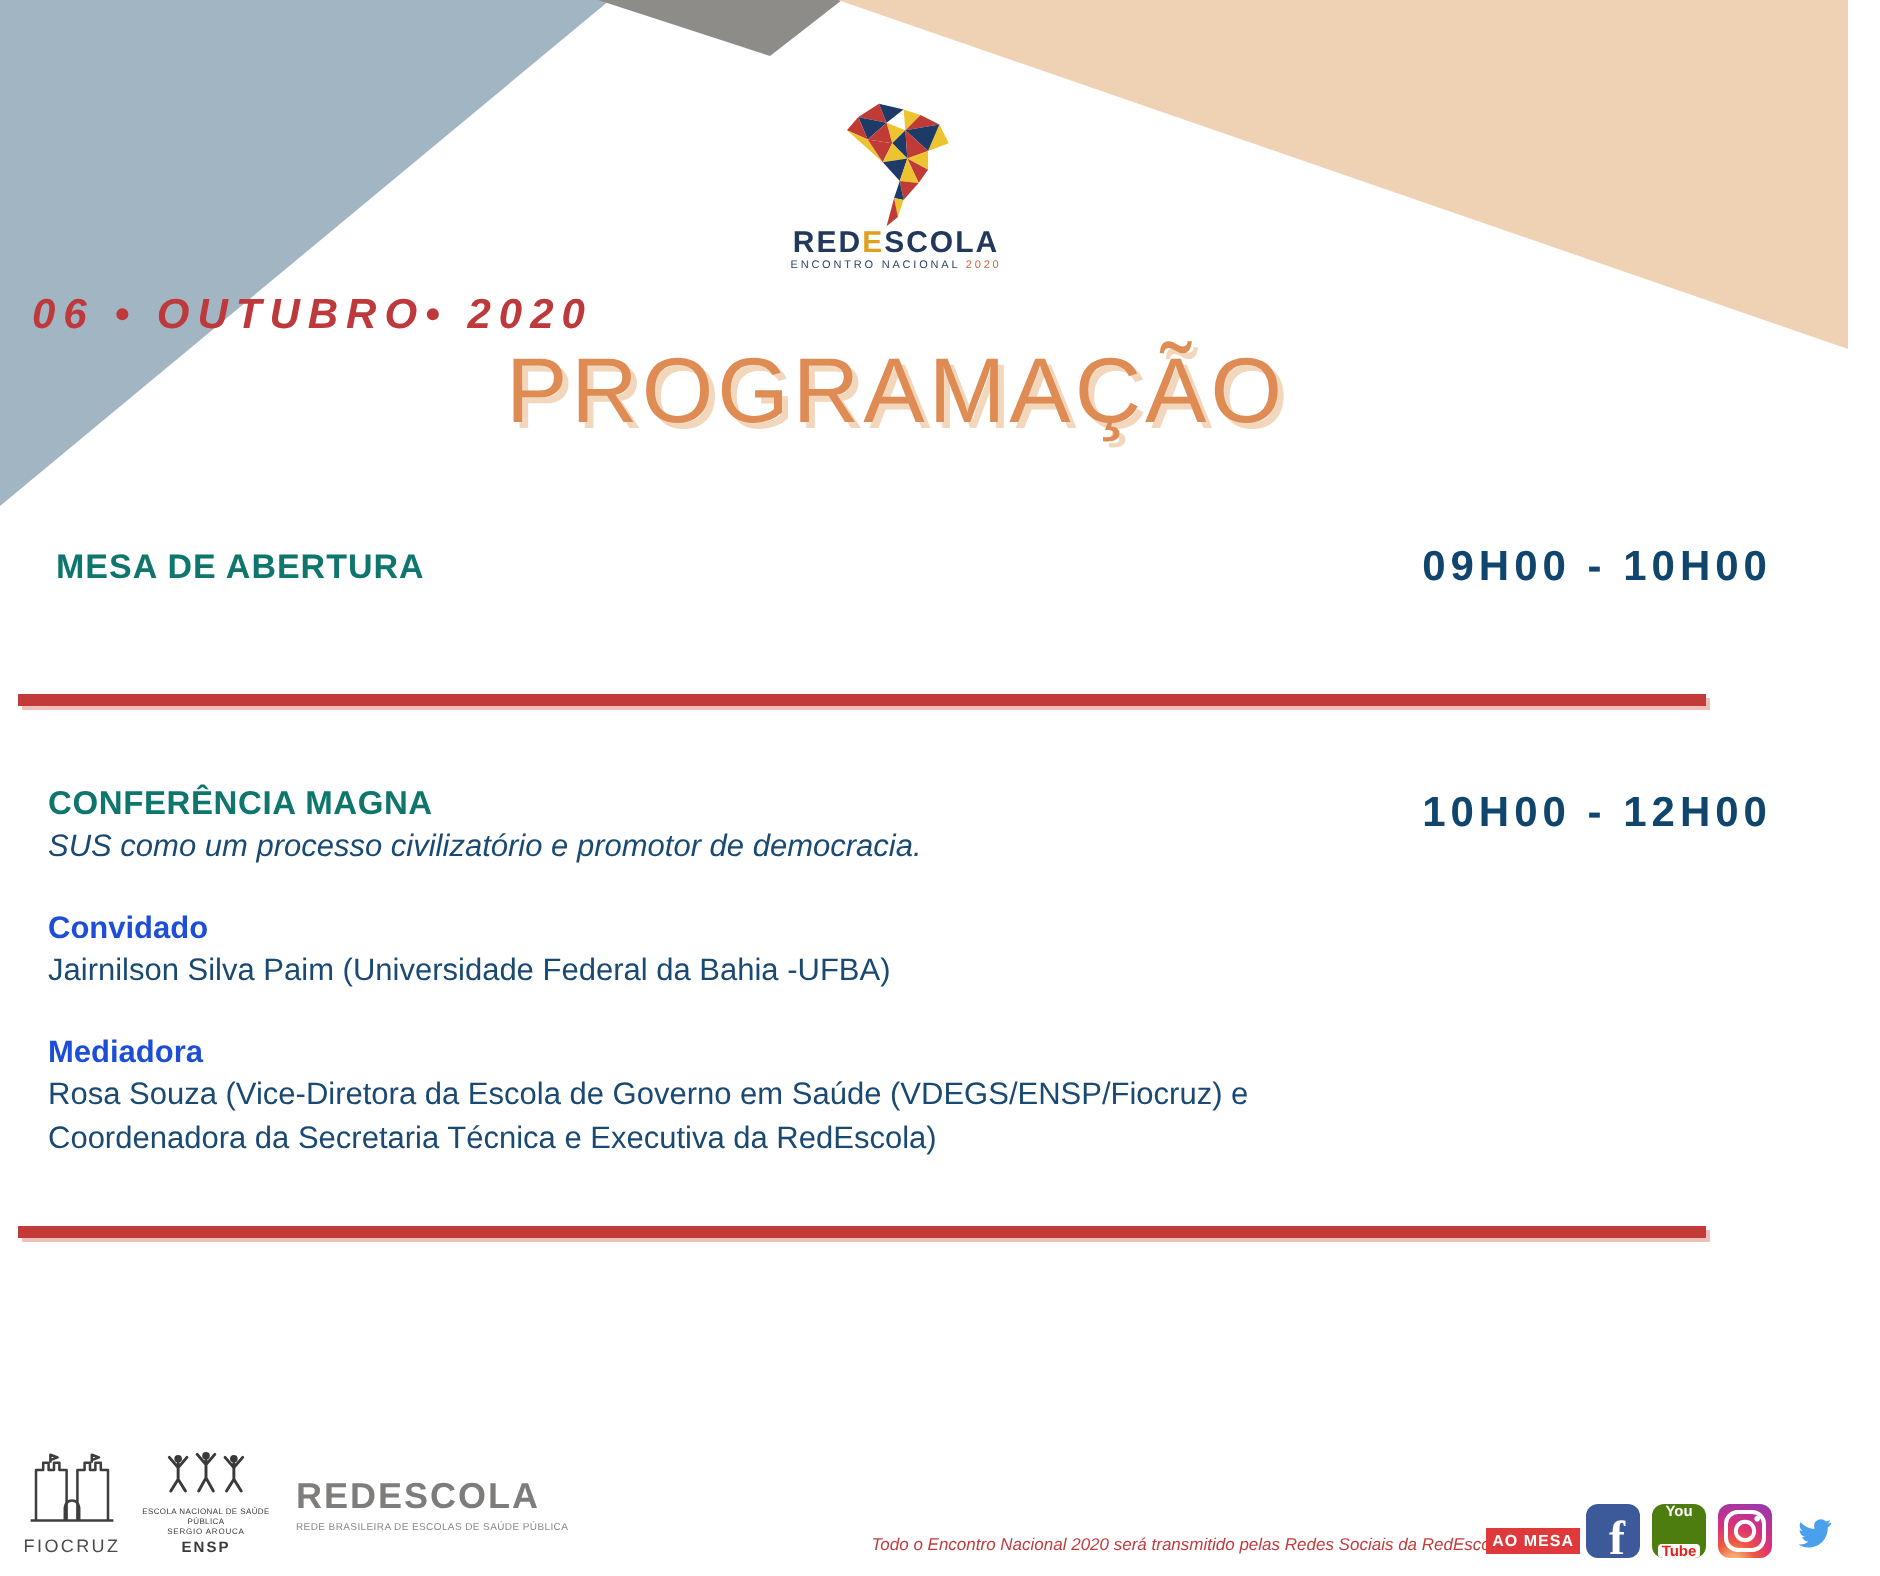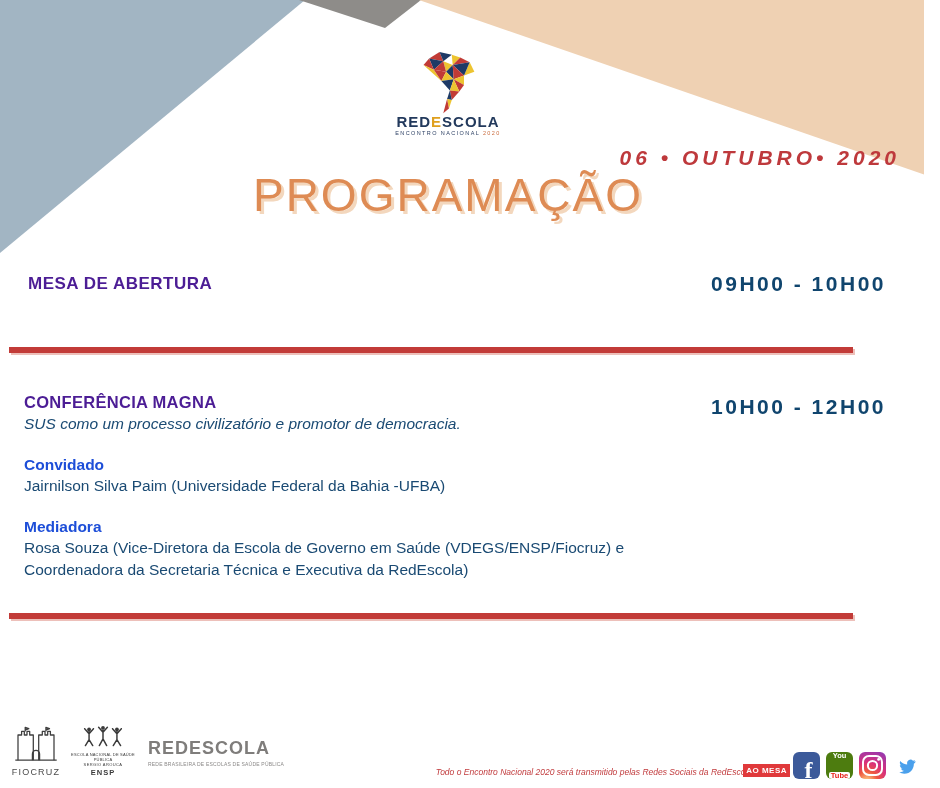--- a/index.html
+++ b/index.html
@@ -11,28 +11,28 @@
 
   
   .logo-map{position:absolute;left:408px;top:50px;width:80px;height:66px;}
   .logo-word{position:absolute;left:0;top:113px;width:896px;text-align:center;
     font-size:15px;font-weight:bold;letter-spacing:1px;color:#22395C;}
   .logo-word .gold{color:#DFA01F;}
   .logo-sub{position:absolute;left:0;top:130px;width:896px;text-align:center;
     font-size:5.5px;letter-spacing:1.4px;color:#2B3F63;}
   .logo-sub .yr{color:#C96A3C;}
 
-  .date-line{position:absolute;left:4px;top:146px;width:896px;text-align:right;
+  .date-line{position:absolute;left:16px;top:146px;width:896px;text-align:left;
     font-size:21px;font-weight:600;font-style:italic;letter-spacing:4px;color:#BE393C;}
   .main-title{position:absolute;left:0;top:168px;width:896px;text-align:center;
     font-size:46px;font-weight:400;letter-spacing:2px;color:#DE8B54;
     text-shadow:3px 3px 0 #F3D7BD;}
 
   
-  .session-title{position:absolute;color:#4c1d95;font-weight:bold;}
+  .session-title{position:absolute;color:#0f766e;font-weight:bold;}
   .t-mesa{left:28px;top:274px;font-size:17px;letter-spacing:.5px;}
   .t-conf{left:24px;top:393px;font-size:16.5px;letter-spacing:.3px;}
   .session-sub{position:absolute;left:24px;top:415px;font-size:15.5px;font-style:italic;color:#1A4A73;}
   .time{position:absolute;right:38px;font-size:21px;font-weight:bold;letter-spacing:2.5px;color:#10456E;}
   .time-1{top:272px;}
   .time-2{top:395px;}
   .role-label{position:absolute;left:24px;font-size:15.5px;font-weight:bold;color:#1d4ed8;}
   .role-line{position:absolute;left:24px;font-size:15.5px;color:#1A4A73;}
   .rl-1{top:456px;}
   .rn-1{top:477px;}

